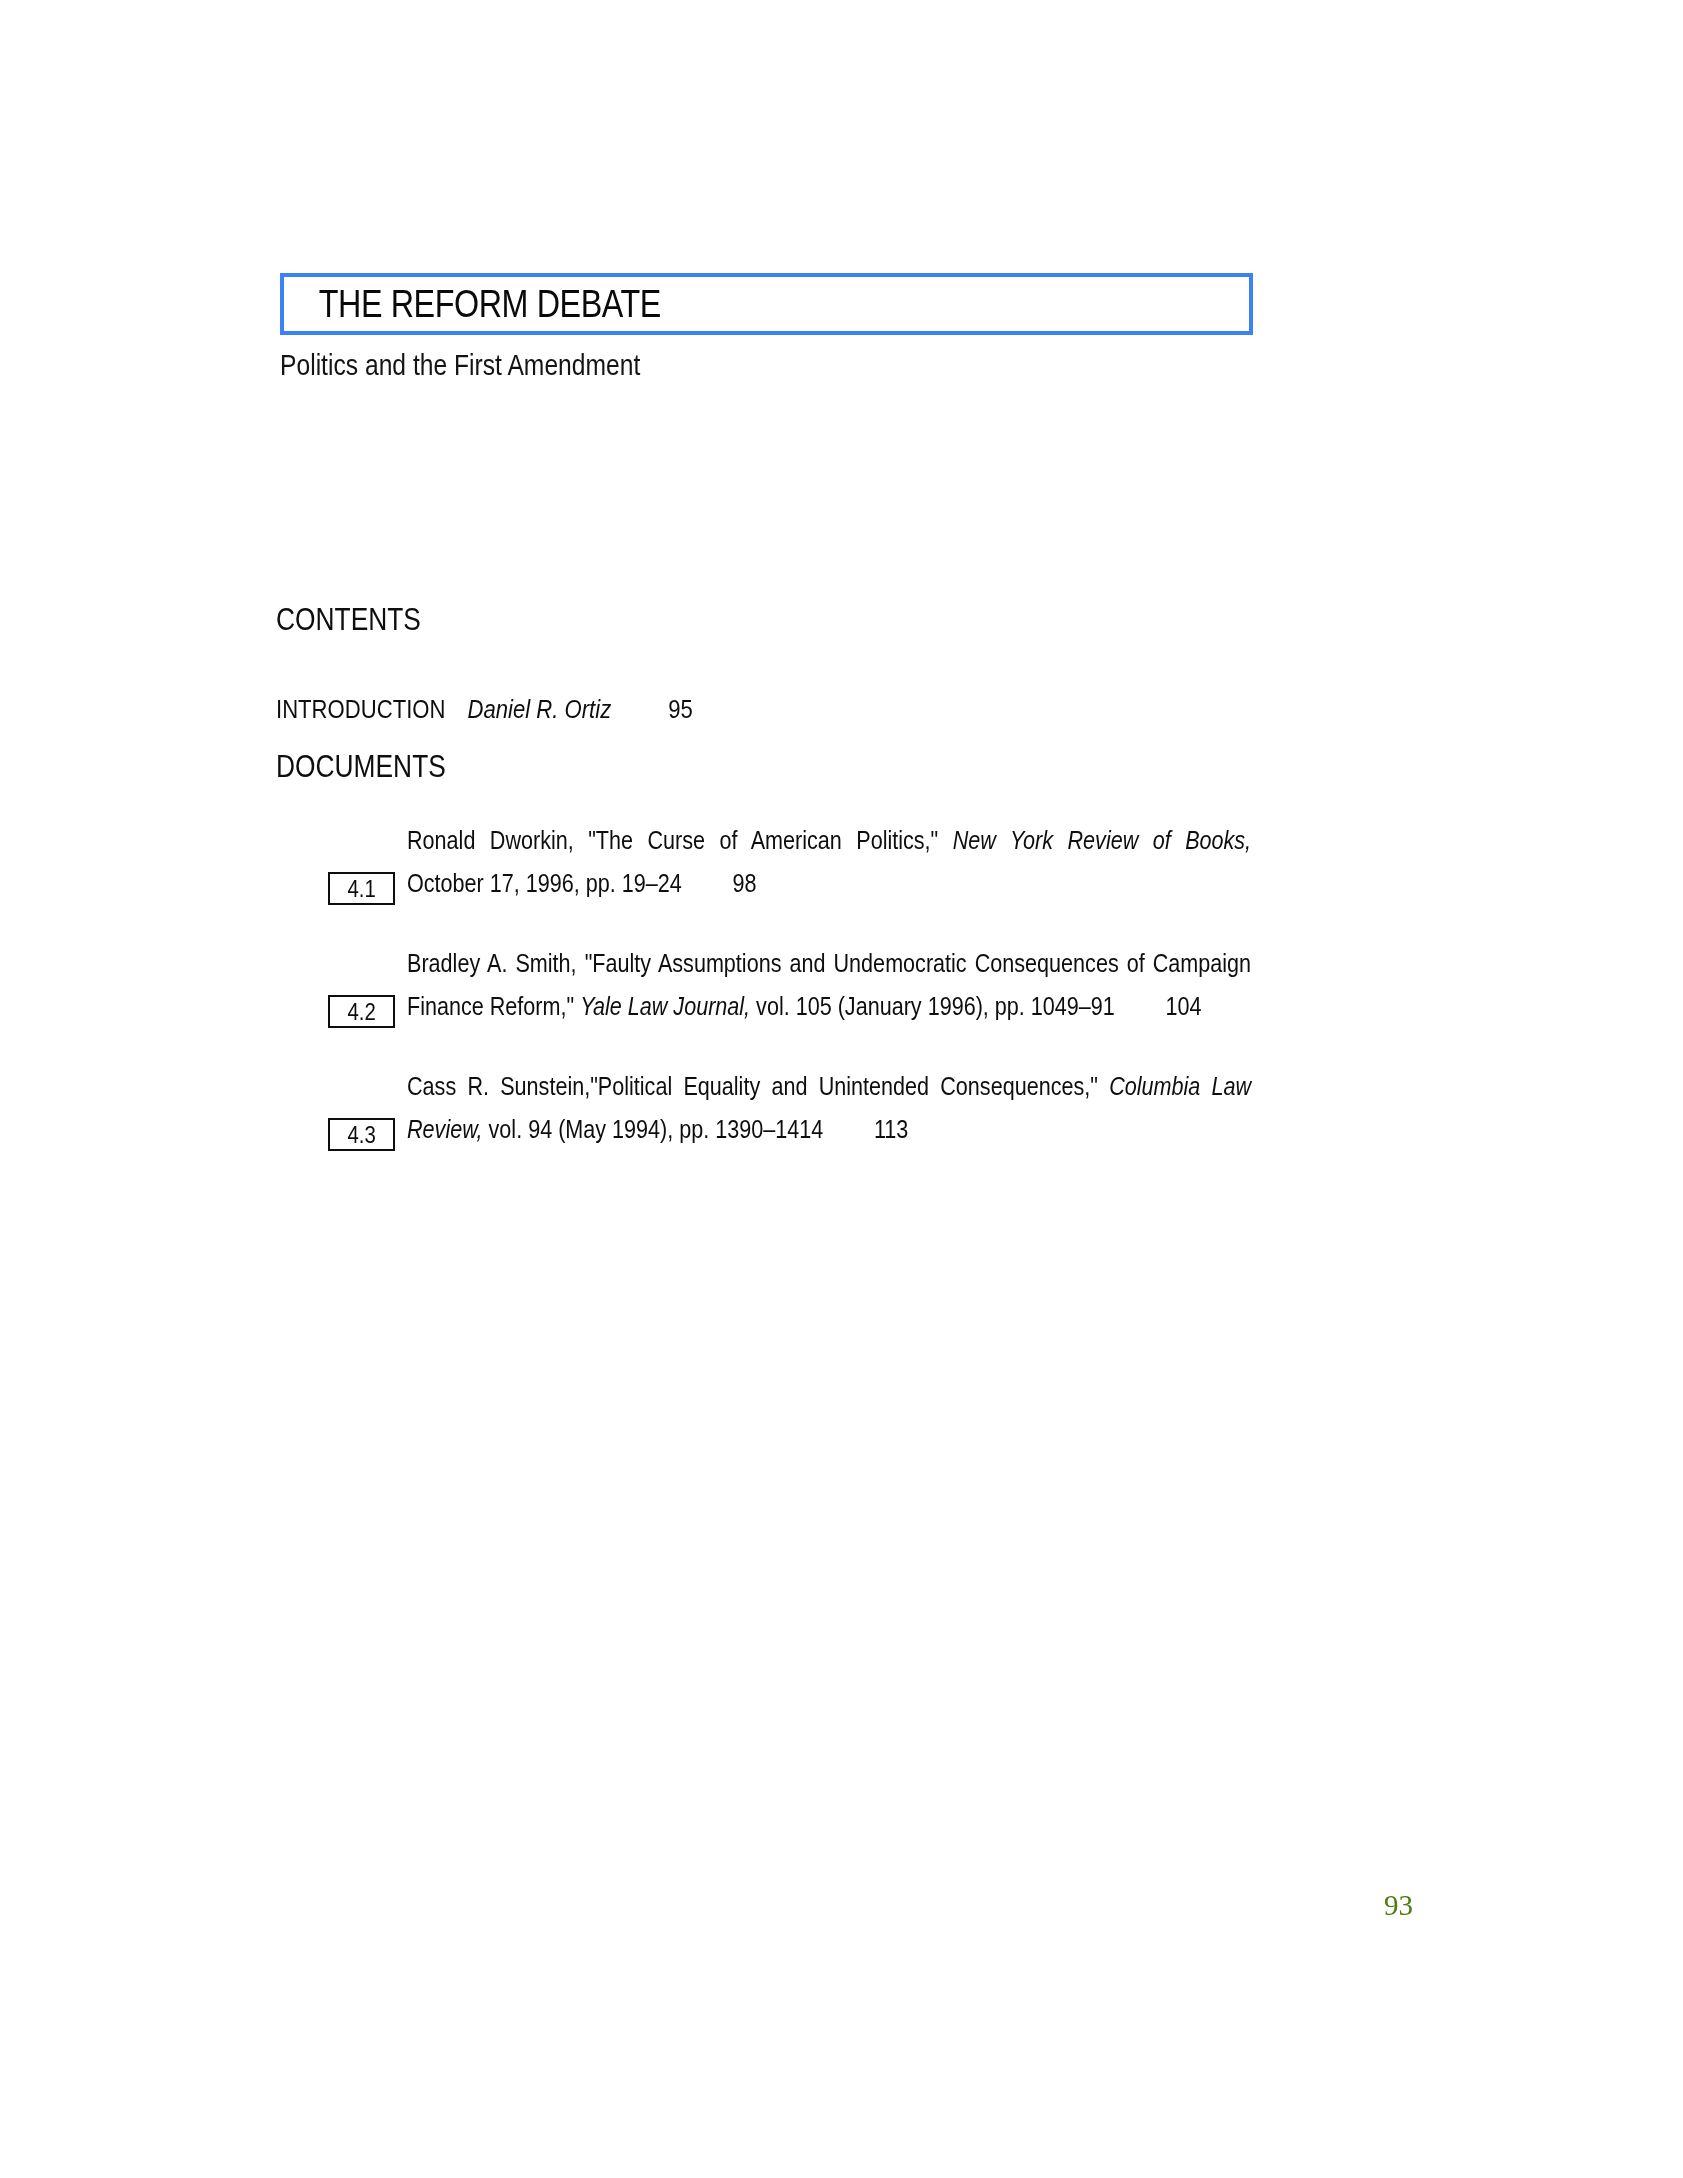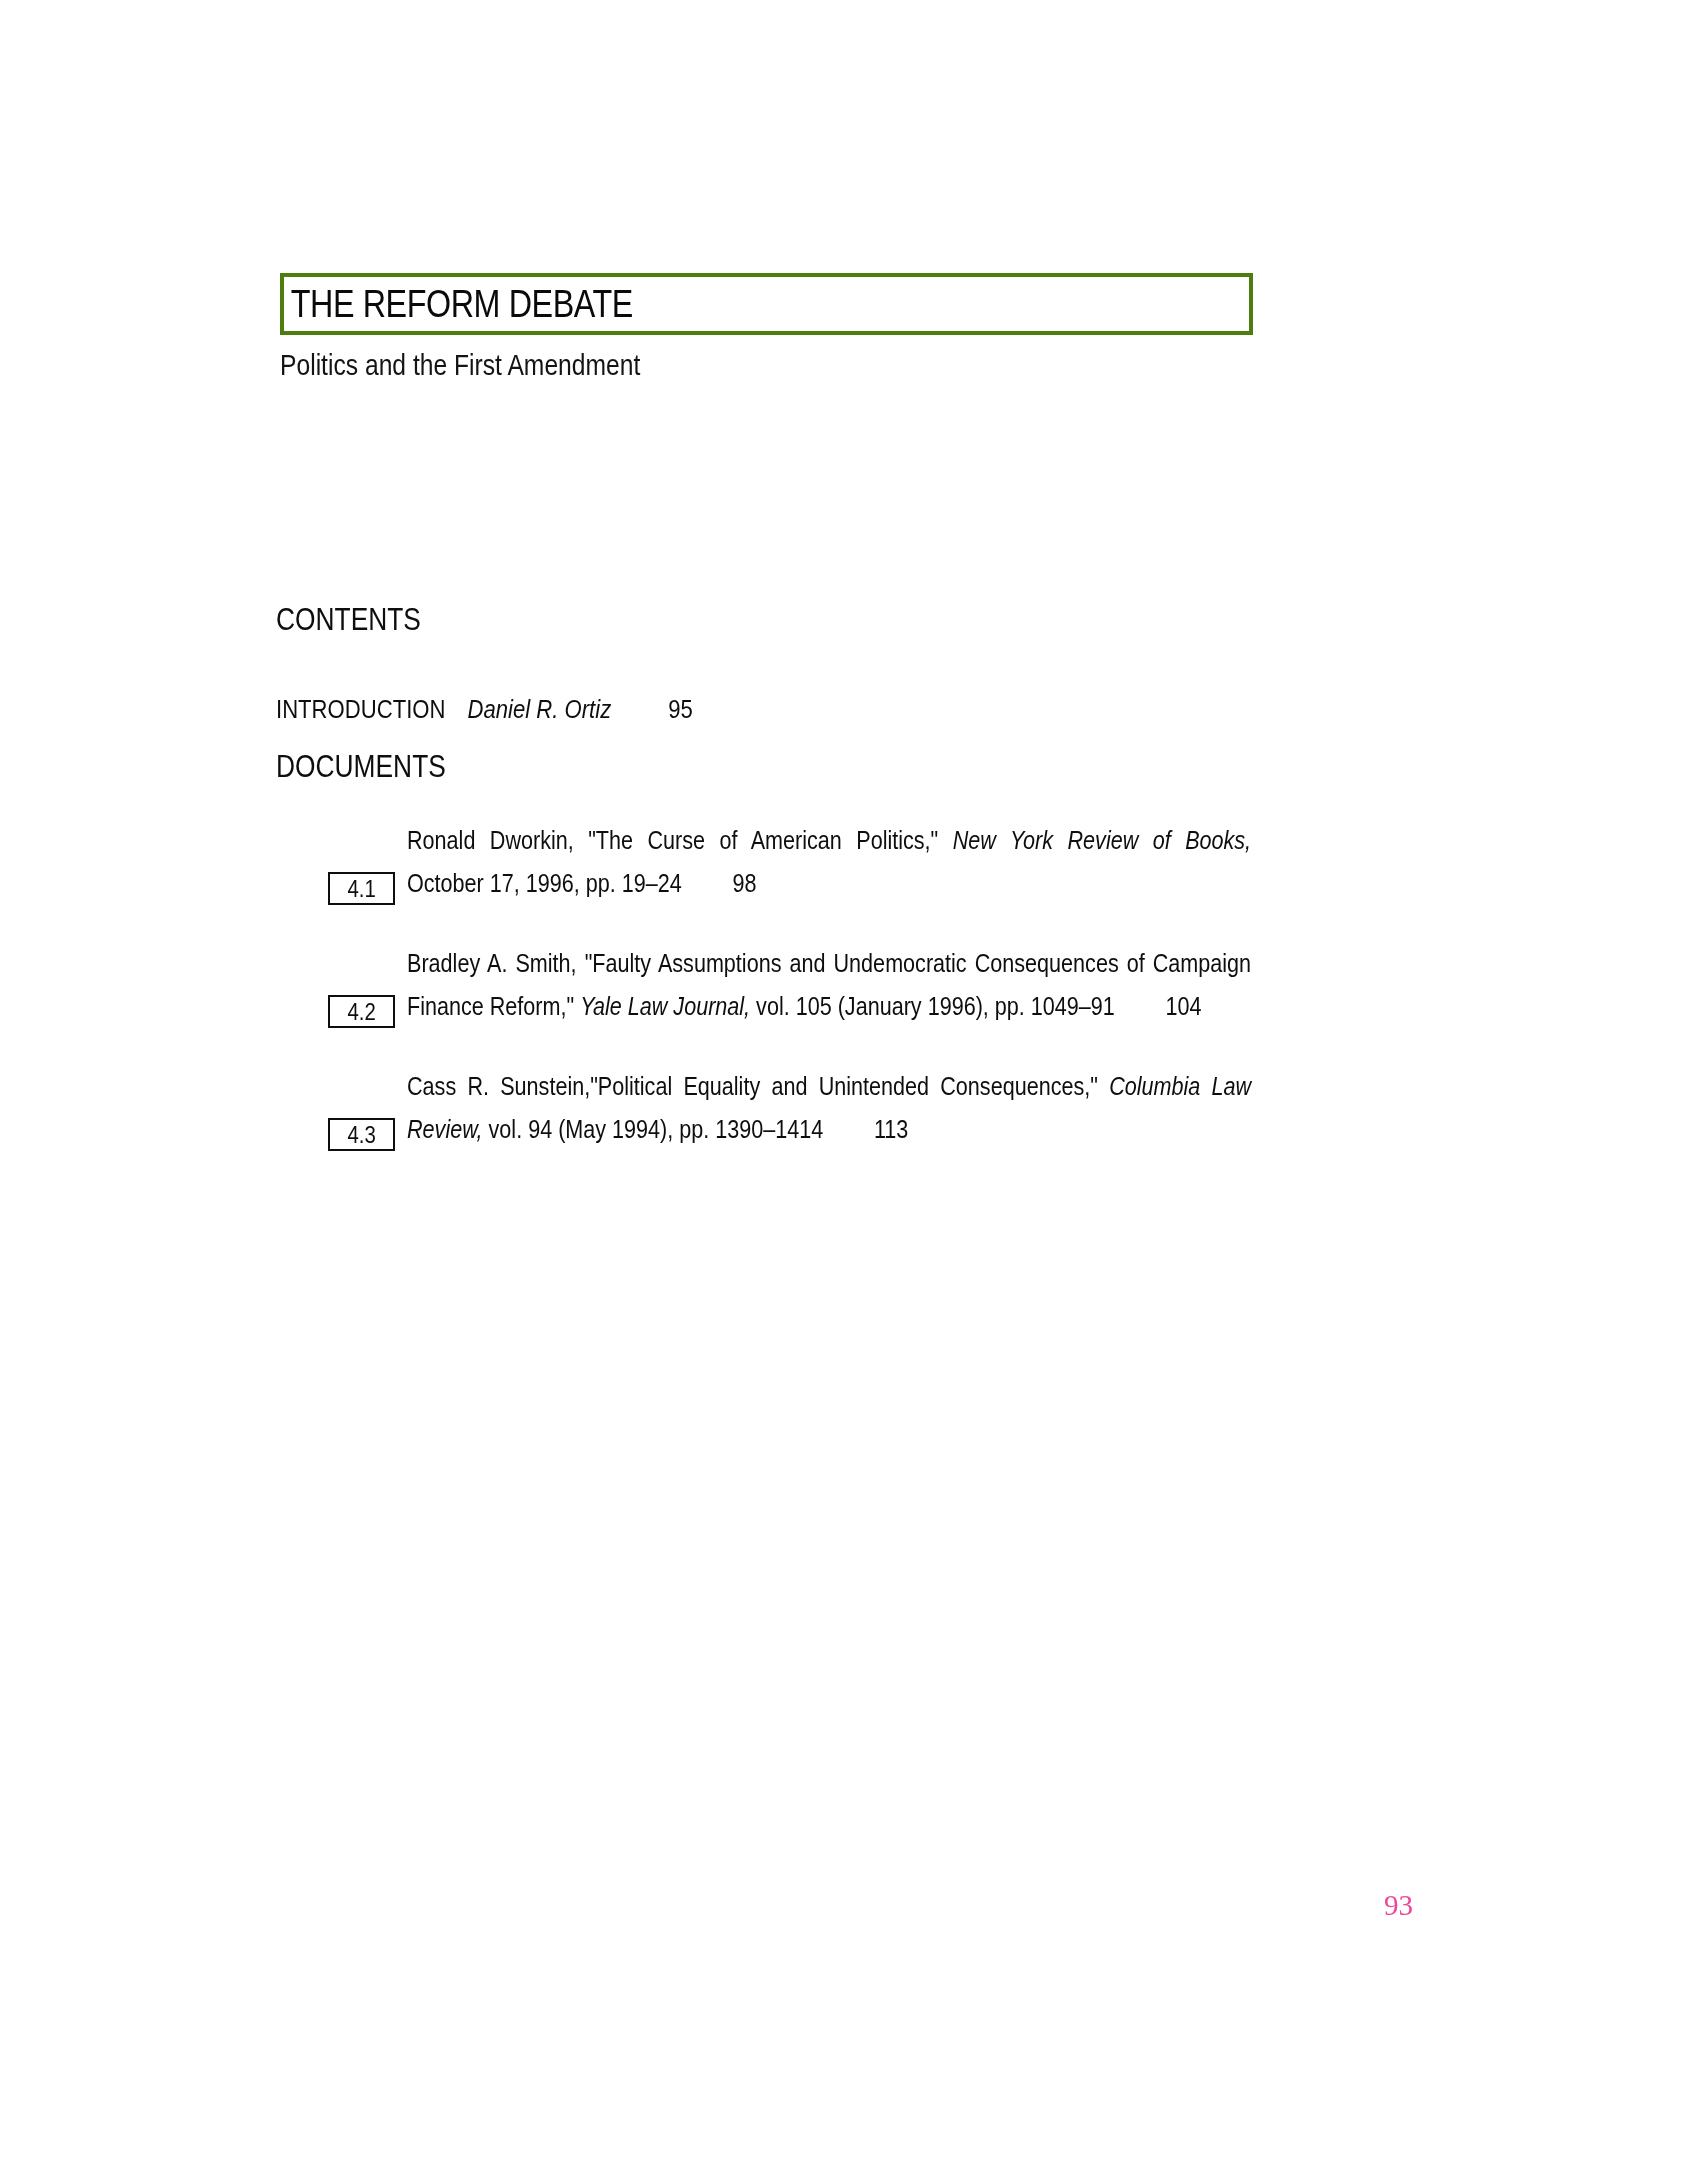--- a/index.html
+++ b/index.html
@@ -12,22 +12,23 @@
     color: #101010;
     overflow: hidden;
   }
 
   
   .title-box {
     position: absolute;
     left: 280px; top: 273px;
     width: 973px; height: 62px;
     box-sizing: border-box;
-    border: 4px solid #4d7c0f;
+    border: 4px solid #3b82f6;
     background: #ffffff;
+    padding-left: 28px;
   }
   .title-text {
     display: inline-block;
     padding-left: 8px;
     font-size: 38px;
     line-height: 54px;
     letter-spacing: -0.5px;
     white-space: nowrap;
     transform: scaleX(0.85);
     transform-origin: 0 50%;
@@ -128,21 +129,21 @@
   .doc-line2 { text-align: left; }
   .ital { font-style: italic; }
   .doc-page { margin-left: 61px; }
 
   
   .folio {
     position: absolute;
     left: 1384px; top: 1889px;
     font-family: "Liberation Serif", serif;
     font-size: 29px;
-    color: #ec4899;
+    color: #4d7c0f;
   }
 </style>
 </head>
 <body>
 
 <div class="page">
 
   <div class="title-box">
     <span class="title-text">THE REFORM DEBATE</span>
   </div>

